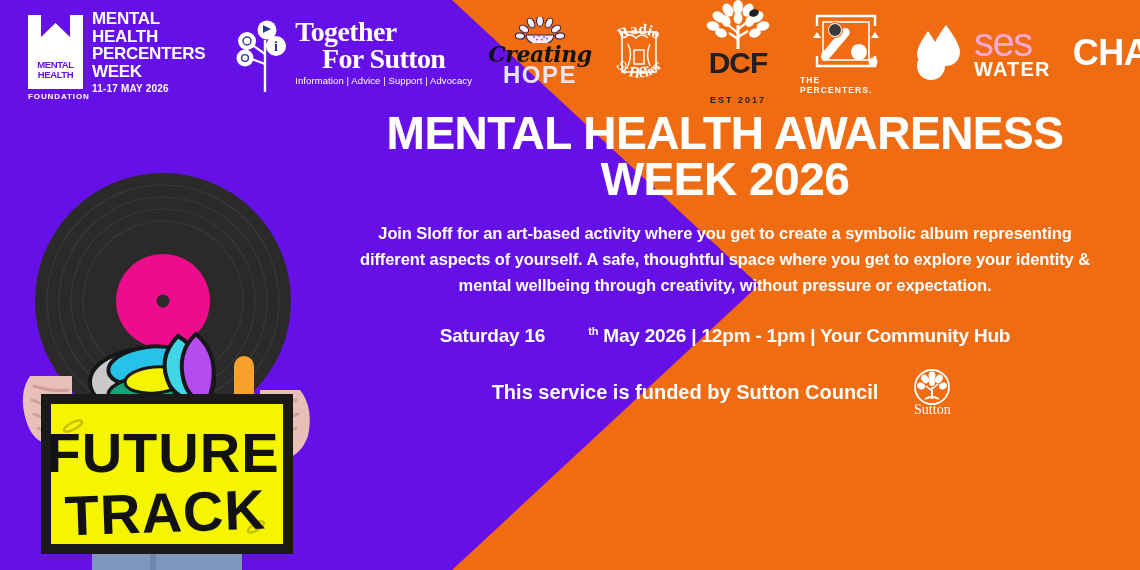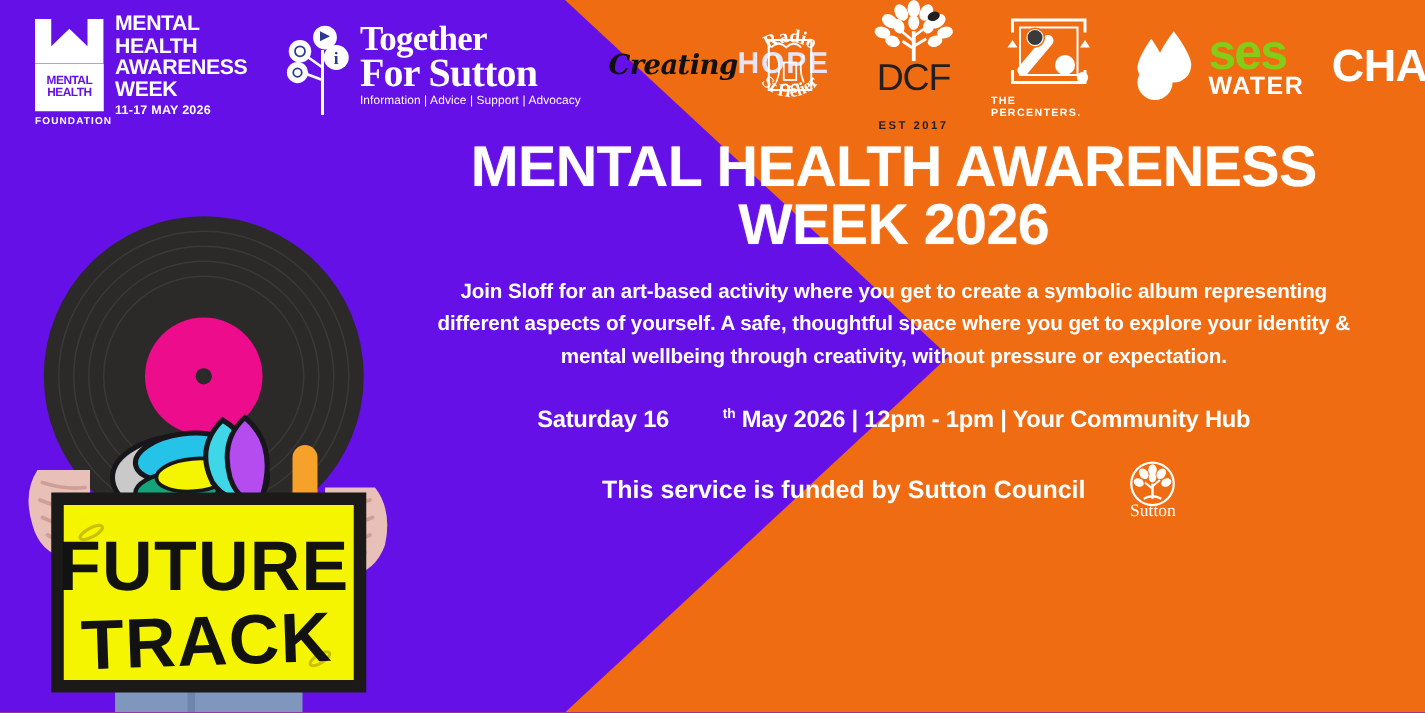--- a/index.html
+++ b/index.html
@@ -51,62 +51,62 @@
 
   
   .tfs{margin-left:26px;display:flex;align-items:center;gap:6px;}
   .tfs-mark{width:58px;height:84px;}
   .tfs-text{color:#fff;}
   .tfs-text .t1{
     font-size:28px;font-weight:bold;line-height:27px;display:block;
     letter-spacing:-0.6px;font-family:"Liberation Serif",serif;
   }
   .tfs-text .t2{
-    font-size:32px;font-weight:bold;line-height:27px;display:block;
-    letter-spacing:-0.6px;font-family:"Liberation Serif",serif;
+    font-size:28px;font-weight:bold;line-height:27px;display:block;
+    letter-spacing:-0.6px;font-family:"Liberation Serif",serif;text-align:center;
   }
   .tfs-text .t3{font-size:9.5px;line-height:13px;display:block;margin-top:2px;letter-spacing:0.1px;text-align:center;}
 
   
-  .chope{margin-left:22px;display:flex;flex-direction:row;align-items:center;width:92px;}
+  .chope{margin-left:22px;display:flex;flex-direction:column;align-items:center;width:92px;}
   .chope-script{
     font-family:"DejaVu Serif",serif;font-style:italic;font-weight:bold;
     font-size:22px;color:#111;line-height:22px;letter-spacing:-0.5px;
   }
   .chope-hope{
     font-size:24px;font-weight:bold;color:#e9e4f5;letter-spacing:1.5px;line-height:24px;margin-top:-2px;
   }
 
   
   .rsh{margin-left:14px;width:78px;height:84px;position:relative;}
 
   
   .dcf{margin-left:14px;display:flex;flex-direction:column;align-items:center;width:92px;}
-  .dcf-word{font-size:30px;font-weight:normal;color:#231f20;letter-spacing:-1px;line-height:28px;}
+  .dcf-word{font-size:30px;font-weight:bold;color:#231f20;letter-spacing:-1px;line-height:28px;}
   .dcf-est{font-size:9px;font-weight:bold;color:#231f20;letter-spacing:2px;margin-top:18px;}
 
   
   .perc{margin-left:16px;display:flex;flex-direction:column;align-items:center;width:92px;}
   .perc-name{font-size:8.5px;font-weight:bold;color:#fff;letter-spacing:1.1px;margin-top:3px;}
 
   
   .ses{margin-left:22px;display:flex;align-items:center;gap:8px;}
-  .ses-text .s1{font-size:40px;font-weight:bold;color:#84cc16;line-height:34px;display:block;letter-spacing:-1.5px;}
+  .ses-text .s1{font-size:40px;font-weight:normal;color:#f9a8d4;line-height:34px;display:block;letter-spacing:-1.5px;}
   .ses-text .s2{font-size:20px;font-weight:bold;color:#fff;line-height:20px;display:block;letter-spacing:1.2px;}
 
   
   .ctm{margin-left:22px;color:#fff;}
   .ctm .c1{font-size:36px;font-weight:bold;line-height:33px;display:block;letter-spacing:-0.5px;}
 
   
   .art{position:absolute;left:0;top:104px;width:330px;height:466px;z-index:4;}
 
   
   .content{
-    position:absolute;left:315px;top:110px;width:800px;z-index:6;
+    position:absolute;left:325px;top:110px;width:800px;z-index:6;
     text-align:center;color:#fff;
   }
   .headline{
     font-size:46px;font-weight:bold;line-height:46px;letter-spacing:-0.5px;
     text-shadow:0 0 1px rgba(255,255,255,.4);
   }
   .subhead{
     margin-top:22px;font-size:29px;font-weight:bold;line-height:33px;letter-spacing:-0.3px;
   }
   .body-copy{
@@ -140,21 +140,21 @@
         <div class="mhf-m"></div>
         <div class="mhf-box">
           <span>MENTAL</span>
           <span>HEALTH</span>
         </div>
         <div class="mhf-found">FOUNDATION</div>
       </div>
       <div class="mhf-text">
         <span class="l">MENTAL</span>
         <span class="l">HEALTH</span>
-        <span class="l">AWARENESS</span>
+        <span class="l">PERCENTERS</span>
         <span class="l">WEEK</span>
         <span class="date">11-17 MAY 2026</span>
       </div>
     </div>
 
     <div class="logo tfs">
       <svg class="tfs-mark" viewBox="0 0 58 84">
         <path d="M34 82 L34 40 L34 30" stroke="#fff" stroke-width="2.4" fill="none"></path>
         <path d="M34 44 L20 34 M34 54 L18 48 M34 36 L44 28" stroke="#fff" stroke-width="2.2" fill="none"></path>
         <circle cx="16" cy="31" r="9" fill="#fff"></circle>

